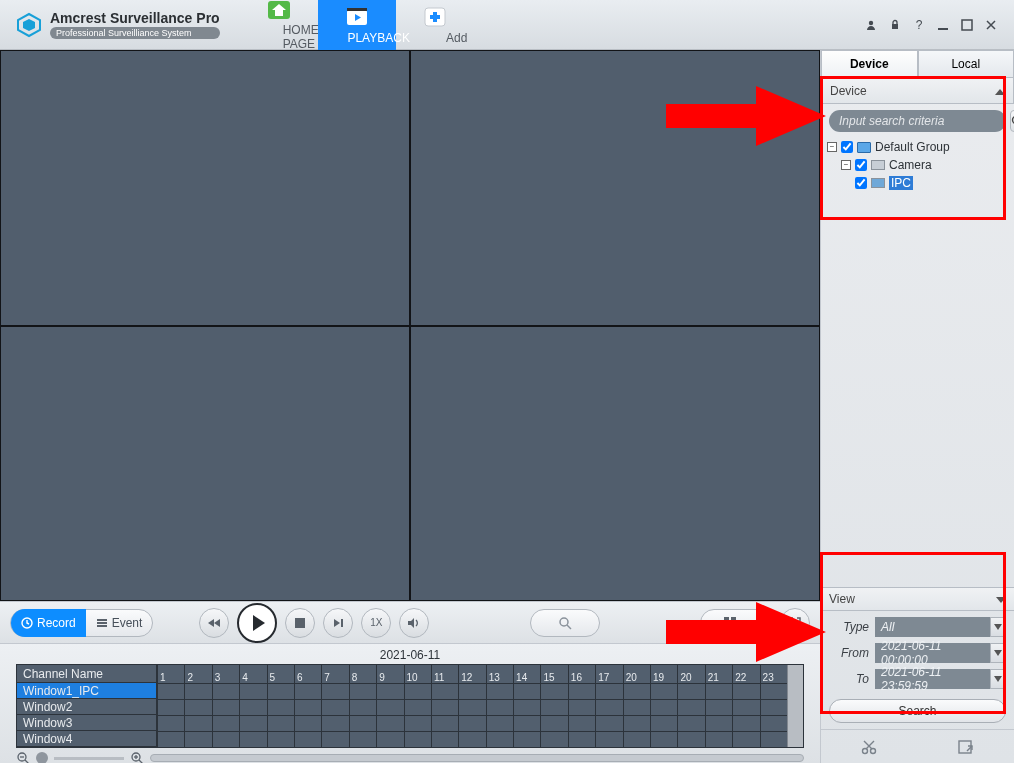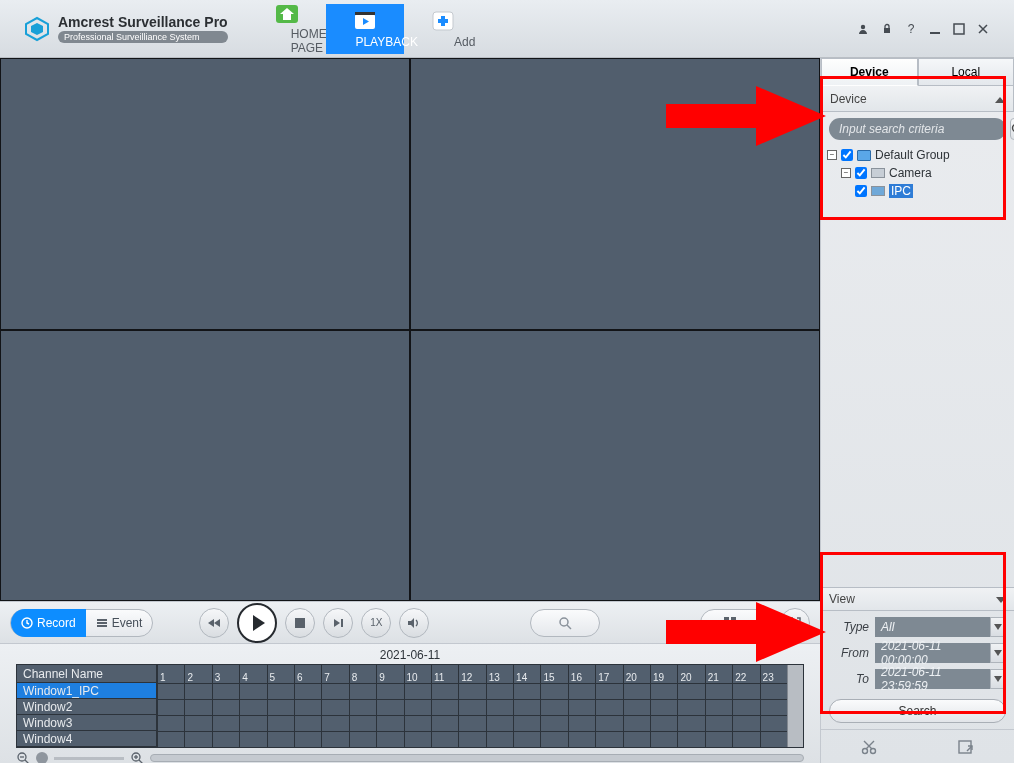--- a/index.html
+++ b/index.html
@@ -1,20 +1,20 @@
 <!DOCTYPE html>
 <html><head>
 <meta charset="utf-8">
 <style>
 * { box-sizing: border-box; margin: 0; padding: 0; font-family: "Segoe UI", Tahoma, sans-serif; font-size: 12px; }
 html, body { width: 1014px; height: 763px; overflow: hidden; background: #e8ebef; }
 .app { width: 1014px; height: 763px; display: flex; flex-direction: column; }
 
 
-.topbar { height: 58px; background: linear-gradient(#e9edf1,#d7dce1); display: flex; align-items: center; padding: 0 24px; border-bottom: 1px solid #b9bec4; }
+.topbar { height: 50px; background: linear-gradient(#e9edf1,#d7dce1); display: flex; align-items: center; padding: 0 16px; border-bottom: 1px solid #b9bec4; }
 .logo-wrap { display: flex; align-items: center; gap: 8px; margin-right: 20px; }
 .logo-mark { width: 26px; height: 26px; }
 .logo-text { display: flex; flex-direction: column; }
 .logo-title { font-weight: bold; font-size: 14px; color: #2b2f33; }
 .logo-sub { font-size: 9px; color: #fff; background: #808890; border-radius: 8px; padding: 1px 6px; margin-top: 1px; }
 .nav { display: flex; height: 50px; }
 .nav-item { width: 78px; height: 50px; display: flex; flex-direction: column; align-items: center; justify-content: center; cursor: pointer; }
 .nav-item.active { background: #1a8cff; color: #fff; }
 .nav-label { font-size: 12px; margin-top: 2px; color: #555b62; margin-left: 44px; }
 .nav-item.active .nav-label { color: #fff; }

